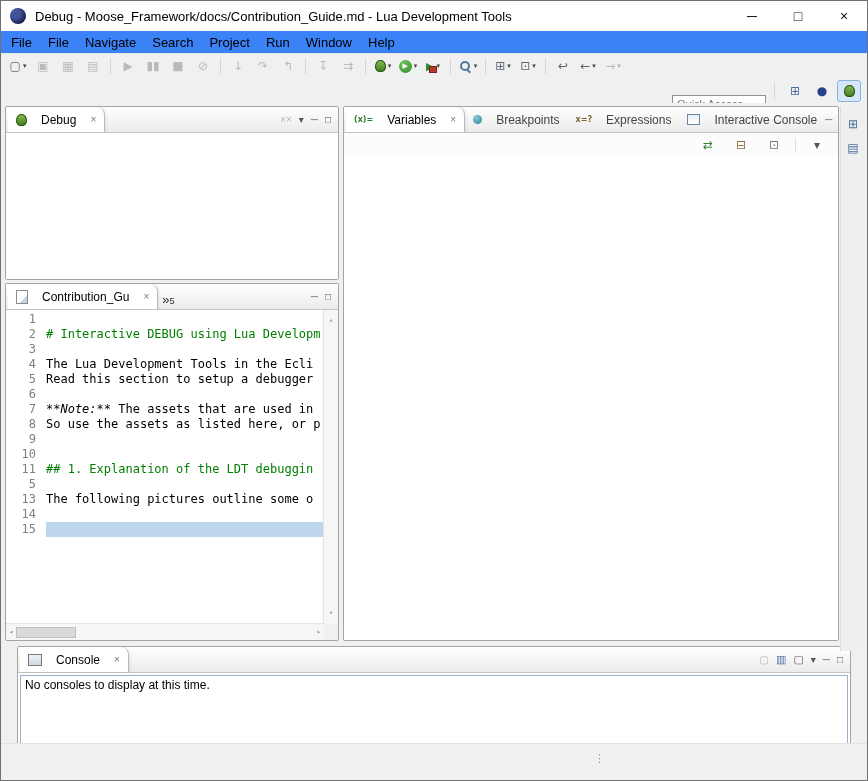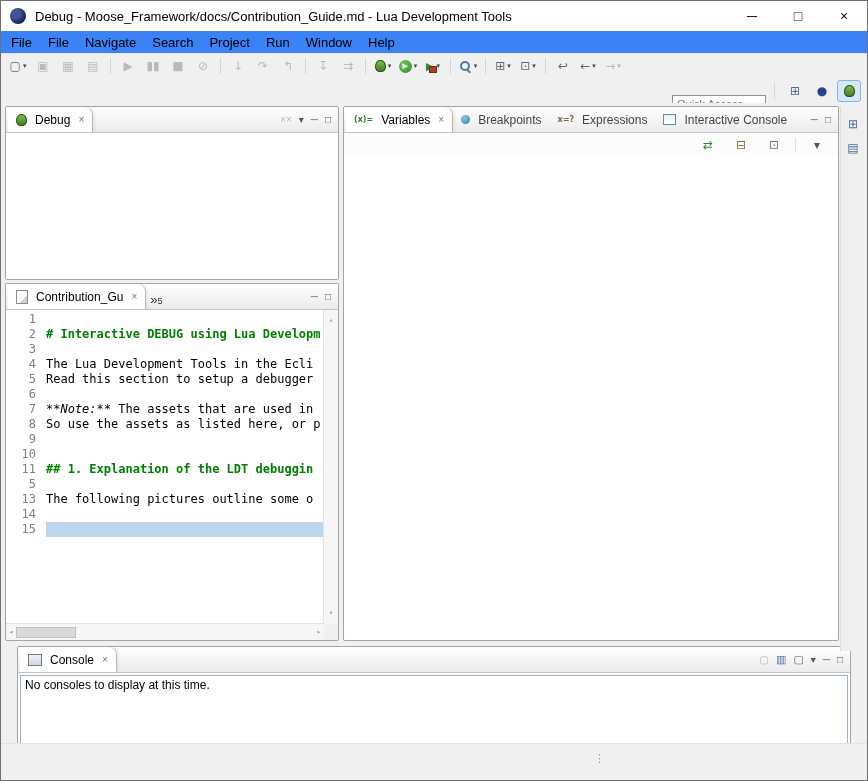--- a/index.html
+++ b/index.html
@@ -40,21 +40,21 @@
   .toolbar2{height:26px;background:#f0f0f0;display:flex;align-items:center;justify-content:flex-end;padding-right:6px;gap:4px;}
   .qa{width:84px;height:15px;border:1px solid #919191;background:#fff;font-size:11px;color:#333;padding:0 4px;
       font-family:"Liberation Sans",sans-serif;margin-top:25px;}
   .pbtn{height:20px;min-width:22px;display:inline-flex;align-items:center;justify-content:center;border:1px solid transparent;border-radius:3px;}
   .pbtn.active{background:var(--active_bg,#d5e7f8);border-color:var(--accent_blue,#86b4dc);}
 
   
   .workspace{position:absolute;top:102px;left:0;right:0;height:643px;background:#f0f0f0;}
   .part{position:absolute;background:#fff;border:1px solid #a4a4a4;border-radius:2px;display:flex;flex-direction:column;overflow:hidden;}
   .tabbar{height:25px;flex:none;display:flex;align-items:stretch;background:linear-gradient(#ffffff,#ebebeb);border-bottom:1px solid #c4c4c4;padding-left:2px;}
-  .tab{display:flex;align-items:center;gap:8px;padding:0 8px;font-size:12px;color:#444;white-space:nowrap;}
+  .tab{display:flex;align-items:center;gap:14px;padding:0 8px;font-size:12px;color:#444;white-space:nowrap;}
   .tab.sel{background:#fff;color:#000;border-right:1px solid #b9b9b9;border-top-right-radius:8px;box-shadow:2px 0 2px rgba(0,0,0,.05);}
   .tclose{font-size:10px;color:#777;}
   .tbright{margin-left:auto;display:flex;align-items:center;gap:7px;padding-right:7px;}
   .mini{font-size:10px;color:#555;line-height:1;}
   .mini.dis{opacity:.4;}
   .content{flex:1;position:relative;background:#fff;overflow:hidden;padding-left:8px;}
 
   #p-debug{left:4px;top:3px;width:332px;height:172px;}
   #p-editor{left:4px;top:180px;width:332px;height:356px;}
   #p-right{left:342px;top:3px;width:494px;height:533px;}
@@ -63,21 +63,21 @@
   
   .ovf{display:flex;align-items:flex-end;padding:0 6px 3px 4px;color:#333;}
   .ovf .chev{font-size:13px;line-height:1;}
   .ovf .cnt{font-size:9px;margin-left:0;}
   .docic{width:10px;height:12px;background:linear-gradient(135deg,#fff 65%,#c9d4e2 66%);border:1px solid #8b8b8b;}
   .edcontent{flex:1;position:relative;background:#fff;font-family:"DejaVu Sans Mono",monospace;font-size:12px;line-height:15px;}
   .gutter{position:absolute;left:0;top:2px;width:30px;text-align:right;color:#808080;}
   .ln{height:15px;}
   .textcol{position:absolute;left:40px;top:2px;right:14px;bottom:16px;overflow:hidden;white-space:pre;color:#000;}
   .cl{height:15px;}
-  .cl.h{color:var(--heading,#007f00);font-weight:bold;}
+  .cl.h{color:var(--heading,#007f00);font-weight:normal;}
   .cl .em{font-style:italic;}
   .cl.cur{background:var(--curline,#bdd6ee);}
   .vscroll{position:absolute;right:0;top:0;bottom:16px;width:14px;background:#f6f6f6;border-left:1px solid #e4e4e4;
            display:flex;flex-direction:column;justify-content:space-between;align-items:center;padding:3px 0;color:#9a9a9a;font-size:7px;}
   .hscroll{position:absolute;left:0;right:14px;bottom:0;height:16px;background:#f6f6f6;border-top:1px solid #e4e4e4;
            display:flex;align-items:center;color:#9a9a9a;font-size:7px;padding:0 3px;}
   .hthumb{width:58px;height:9px;background:#d9d9d9;border:1px solid #c0c0c0;margin-left:3px;}
   .hspacer{flex:1;}
   .corner{position:absolute;right:0;bottom:0;width:14px;height:16px;background:#f0f0f0;}
 

